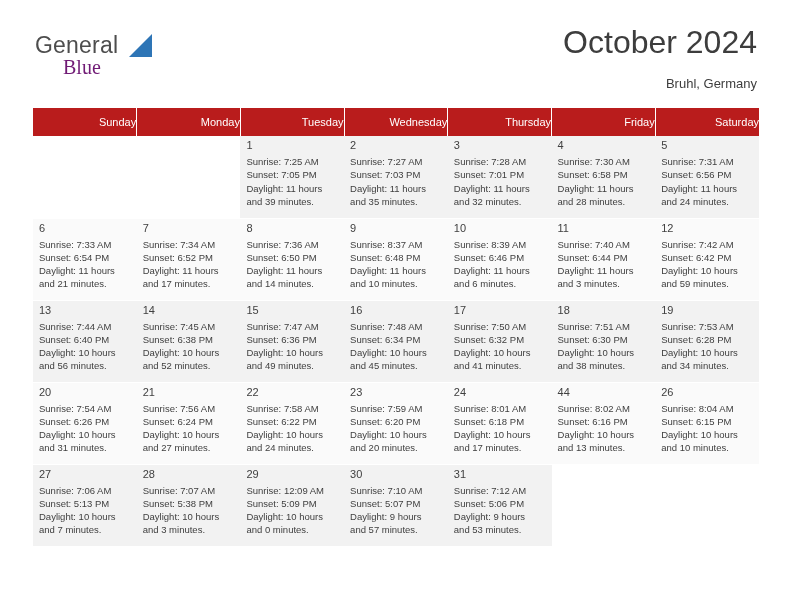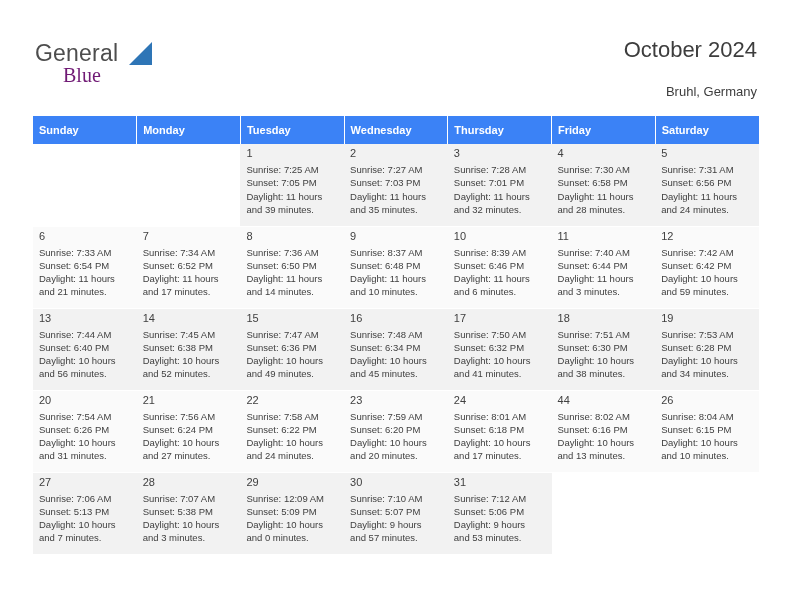--- a/index.html
+++ b/index.html
@@ -12,21 +12,21 @@
     background: #ffffff;
     font-family: "Liberation Sans", sans-serif;
     color: #333333;
     overflow: hidden;
   }
   .page {
     position: relative;
     width: 792px;
     height: 612px;
     box-sizing: border-box;
-    padding: 12px 33px;
+    padding: 4px 33px;
   }
   
   .header {
     position: relative;
     height: 78px;
   }
   .logo {
     position: absolute;
     left: 2px;
     top: 28px;
@@ -56,44 +56,44 @@
     border-left: 23px solid transparent;
     border-bottom: 23px solid #2e75b6;
   }
   .title-block {
     position: absolute;
     right: 2px;
     top: 22px;
     text-align: right;
   }
   .title {
-    font-size: 22px;
+    font-size: 32px;
     color: #3d3d3d;
     font-weight: normal;
     line-height: 32px;
   }
   .subtitle {
     font-size: 13px;
     color: #3d3d3d;
     line-height: 20px;
     margin-top: 16px;
   }
   
   table.cal {
     width: 726px;
     border-collapse: collapse;
     table-layout: fixed;
     margin-top: 26px;
   }
   table.cal th {
-    background: #3b82f6;
+    background: #b91c1c;
     color: #ffffff;
     font-size: 11px;
-    font-weight: bold;
-    text-align: left;
+    font-weight: normal;
+    text-align: right;
     padding: 5px 0 5px 6px;
     height: 18px;
     border-right: 1px solid #ffffff;
   }
   table.cal th:last-child { border-right: none; }
   table.cal td {
     vertical-align: top;
     height: 82px;
     padding: 3px 0 0 6px;
     font-size: 9.5px;

